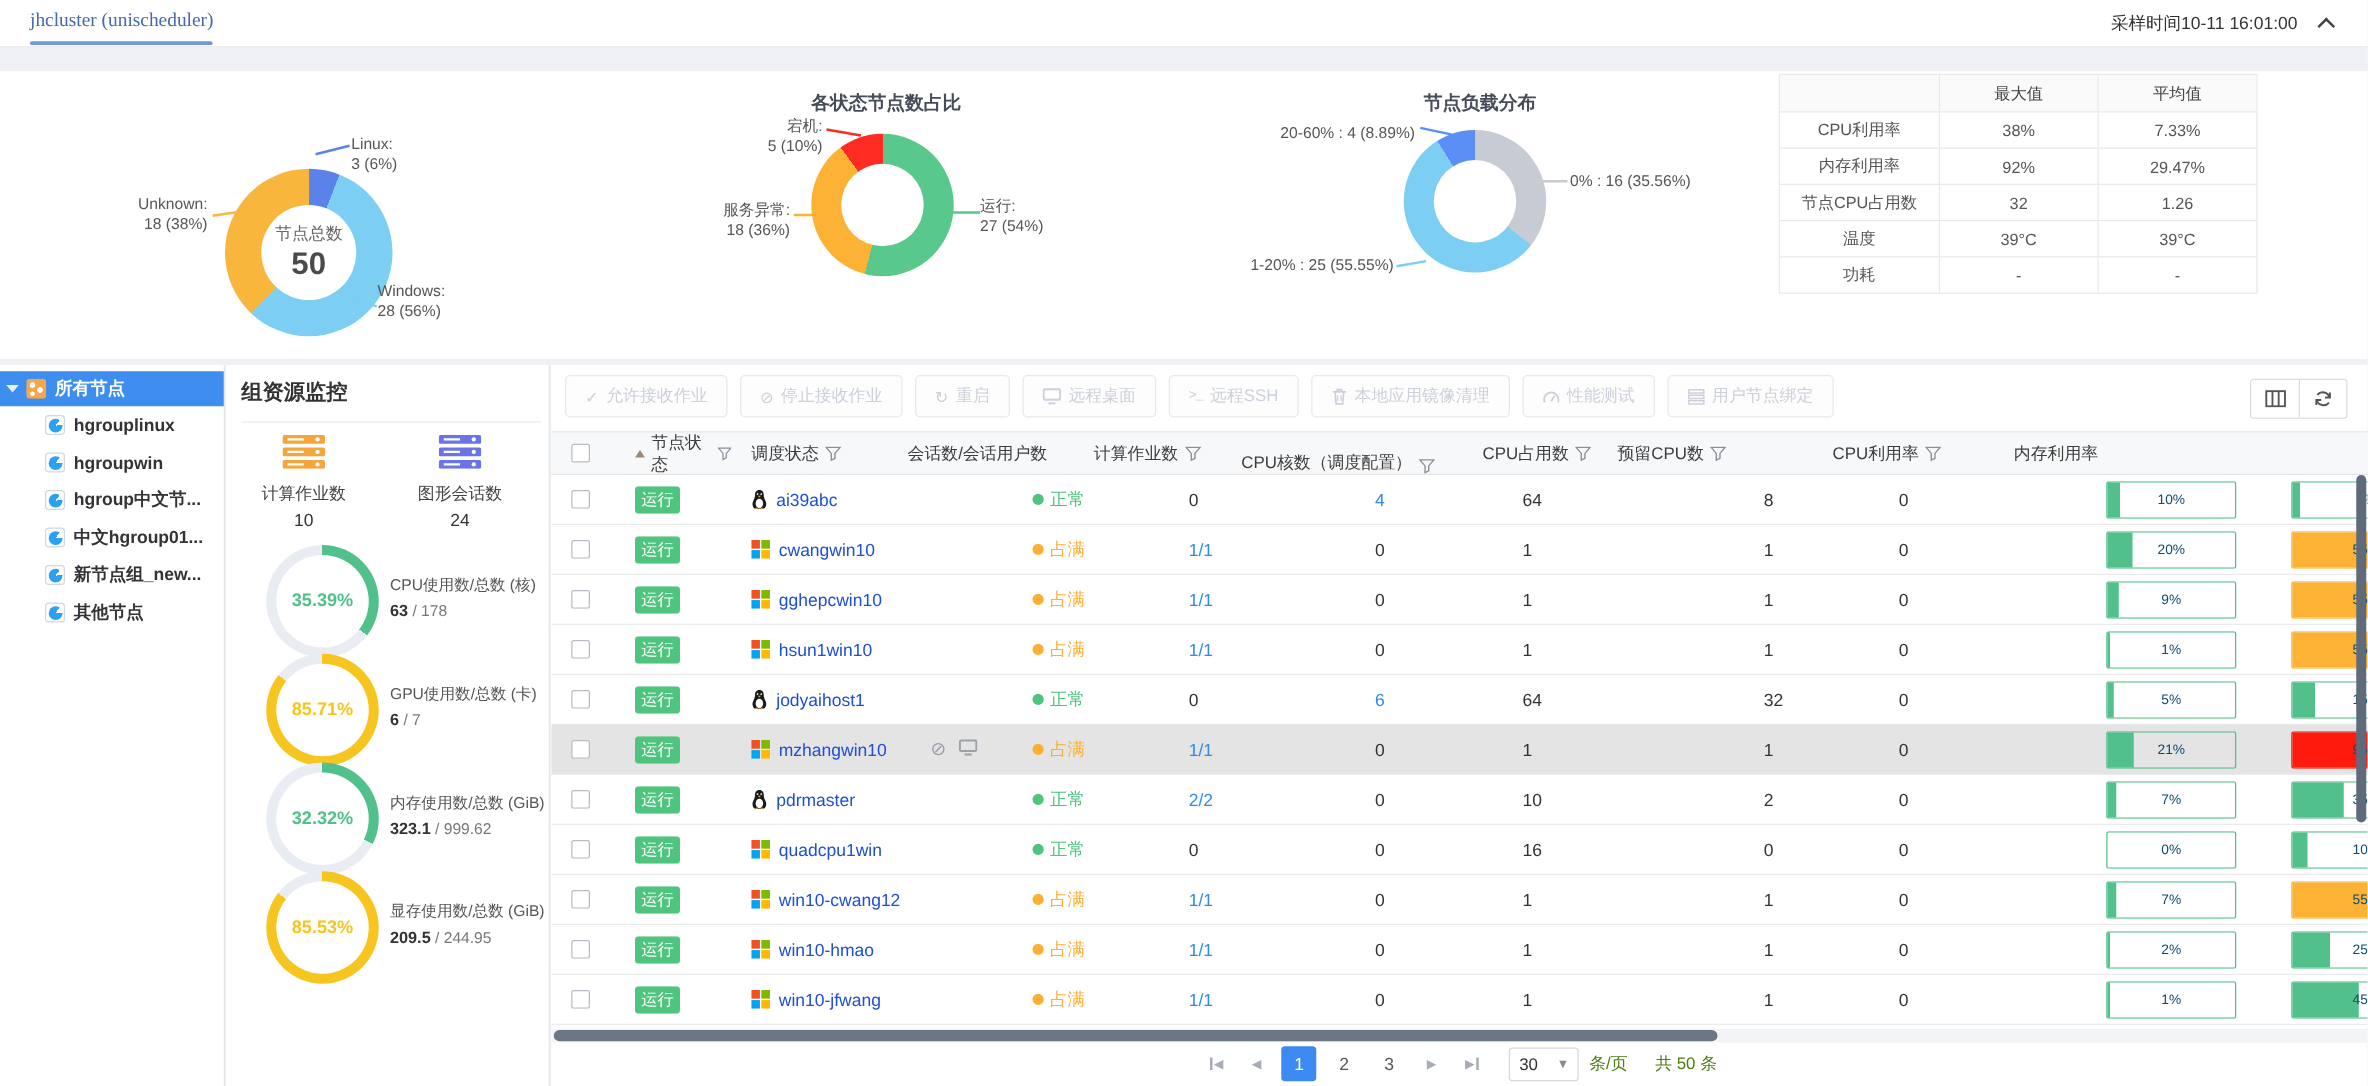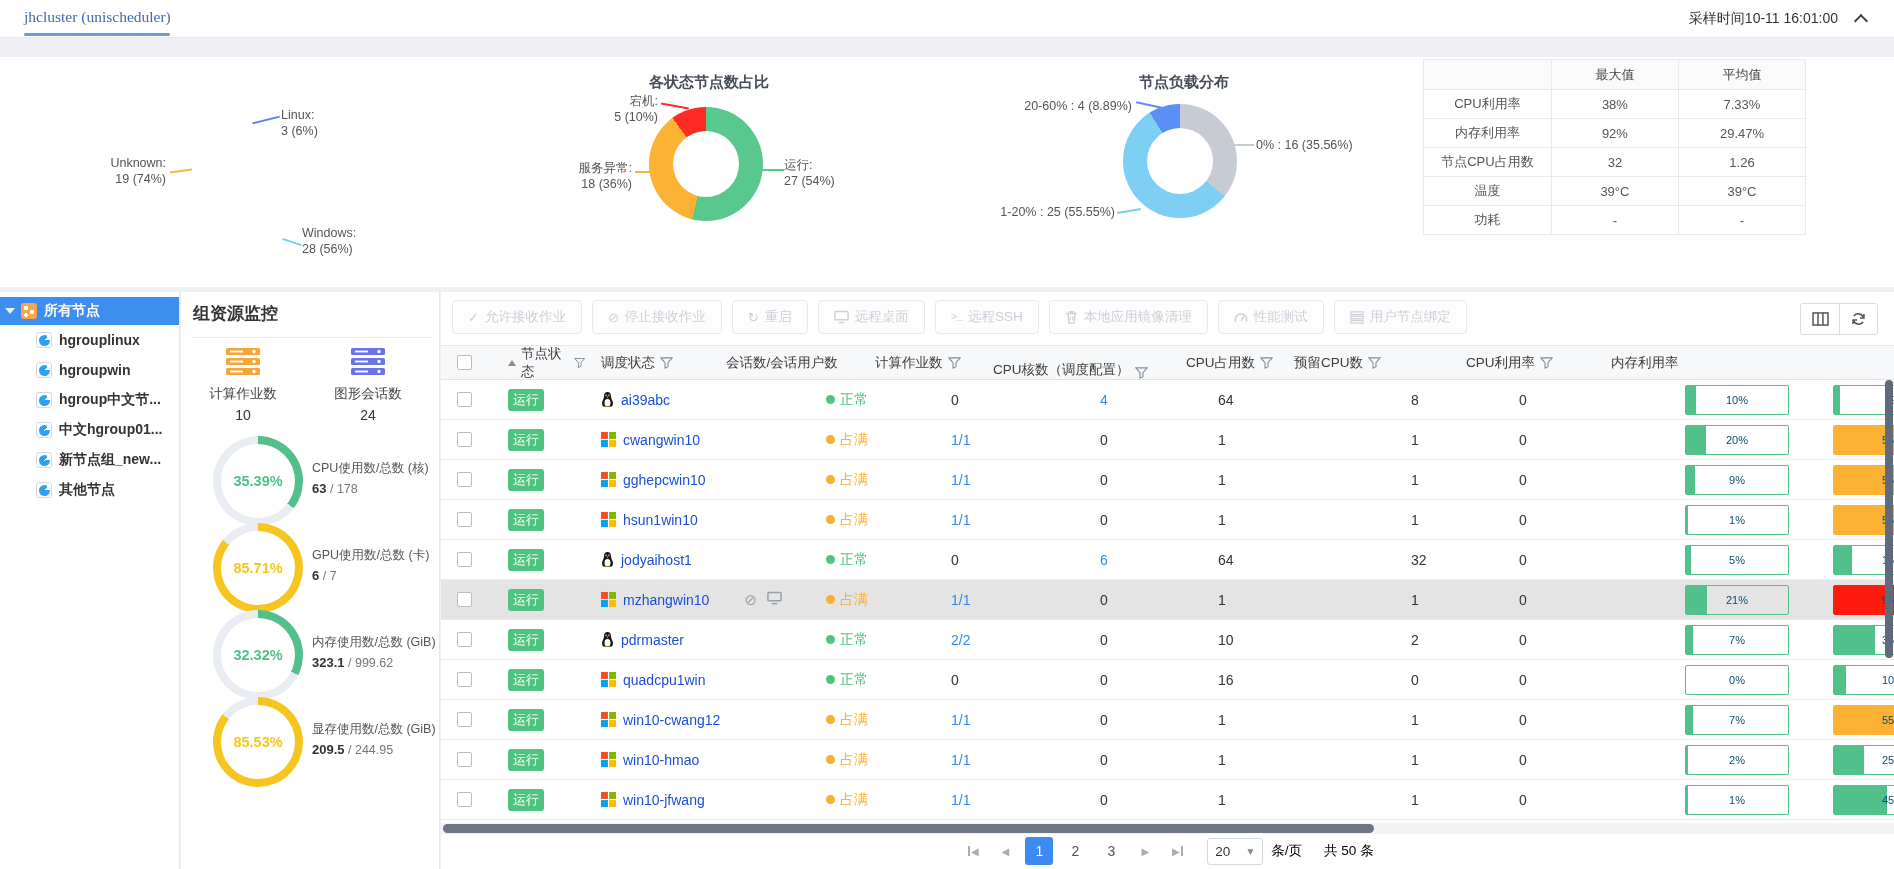--- a/index.html
+++ b/index.html
@@ -97,48 +97,54 @@
   #vthumb { position:absolute; top:0; width:8px; height:278px; background:#5f6b7a; border-radius:4px; cursor:pointer; }
 
   
   #pager { position:absolute; left:0; top:545px; width:1453px; display:flex; align-items:center; justify-content:center; gap:8px; font-size:14px; color:#555; }
   .pg-arrow { color:#a7adb6; font-size:10px; width:24px; text-align:center; cursor:pointer; display:flex; align-items:center; justify-content:center; gap:1px; }
   .pg-bar { width:2px; height:10px; background:#a7adb6; display:inline-block; }
   .pg-num { width:28px; height:28px; display:flex; align-items:center; justify-content:center; border-radius:3px; cursor:pointer; }
   .pg-num.active { background:#3d8af2; color:#fff; }
   #page-size { width:56px; height:27px; border:1px solid #d5d8de; border-radius:3px; background:#fff; display:flex; align-items:center; justify-content:space-between; padding:0 7px; margin-left:10px; cursor:pointer; font-size:13.5px; color:#333; }
   #page-size .sel-caret { color:#888; font-size:10px; }
-  .pg-text { font-size:13.5px; color:#000000; }
+  .pg-text { font-size:13.5px; color:#4d7c0f; }
   #pg-total { margin-left:14px; }
 </style>
 </head>
 <body>
 
 <div id="topbar">
   <div id="tab">jhcluster (unischeduler)</div>
   <div id="tab-underline"></div>
   <div id="sample-time">采样时间10-11 16:01:00</div>
   <div id="collapse">
       <i></i>
     </div>
 </div>
 
 <div id="overview">
 
+  <div class="donut" id="donut0" style="left: 180px; top: 78px; width: 134px; height: 134px; background: conic-gradient(rgb(91, 130, 232) 0%, rgb(91, 130, 232) 6%, rgb(125, 206, 243) 6%, rgb(125, 206, 243) 62%, rgb(248, 183, 60) 62%, rgb(248, 183, 60) 100%);">
+    <div class="hole" style="width:76px;height:76px;">
+      <div class="hl">节点总数</div>
+      <div class="hv">50</div>
+    </div>
+  </div>
   <div class="dlabel" style="left:281px;top:50px;">
       <div>Linux:</div>
       <div>3 (6%)</div>
     </div>
   <div class="dlabel" style="left:302px;top:168px;">
       <div>Windows:</div>
       <div>28 (56%)</div>
     </div>
   <div class="dlabel r" style="left:58px;top:98px;width:108px;">
       <div>Unknown:</div>
-      <div>19 (74%)</div>
+      <div>18 (38%)</div>
     </div>
   <div class="dline" style="left:252px;top:62px;width:28px;background:#5b82e8;transform:rotate(-14deg);"></div>
   <div class="dline" style="left:282px;top:184px;width:20px;background:#7dcef3;transform:rotate(18deg);"></div>
   <div class="dline" style="left:170px;top:113px;width:22px;background:#f8b73c;transform:rotate(-8deg);"></div>
 
   <div class="dtitle" style="left:604px;top:16px;width:210px;">各状态节点数占比</div>
   <div class="donut" id="donut1" style="left: 649px; top: 50px; width: 114px; height: 114px; background: conic-gradient(rgb(88, 200, 140) 0%, rgb(88, 200, 140) 54%, rgb(251, 178, 53) 54%, rgb(251, 178, 53) 90%, rgb(254, 43, 35) 90%, rgb(254, 43, 35) 100%);">
     <div class="hole" style="width:66px;height:66px;"></div>
   </div>
   <div class="dlabel r" style="left:558px;top:36px;width:100px;">
@@ -929,19 +935,19 @@
     <span class="pg-arrow"><span class="pg-bar"></span>◀</span>
     <span class="pg-arrow">◀</span>
     <span id="pg-nums" style="display: flex; gap: 8px;">
         <span class="pg-num active">1</span>
         <span class="pg-num">2</span>
         <span class="pg-num">3</span>
       </span>
     <span class="pg-arrow">▶</span>
     <span class="pg-arrow">▶<span class="pg-bar"></span></span>
     <span id="page-size">
-      <span>20</span>
+      <span>30</span>
       <span class="sel-caret">▼</span>
     </span>
     <span class="pg-text">条/页</span>
     <span class="pg-text" id="pg-total">共 50 条</span>
   </div>
 </div>
 
 </body></html>

